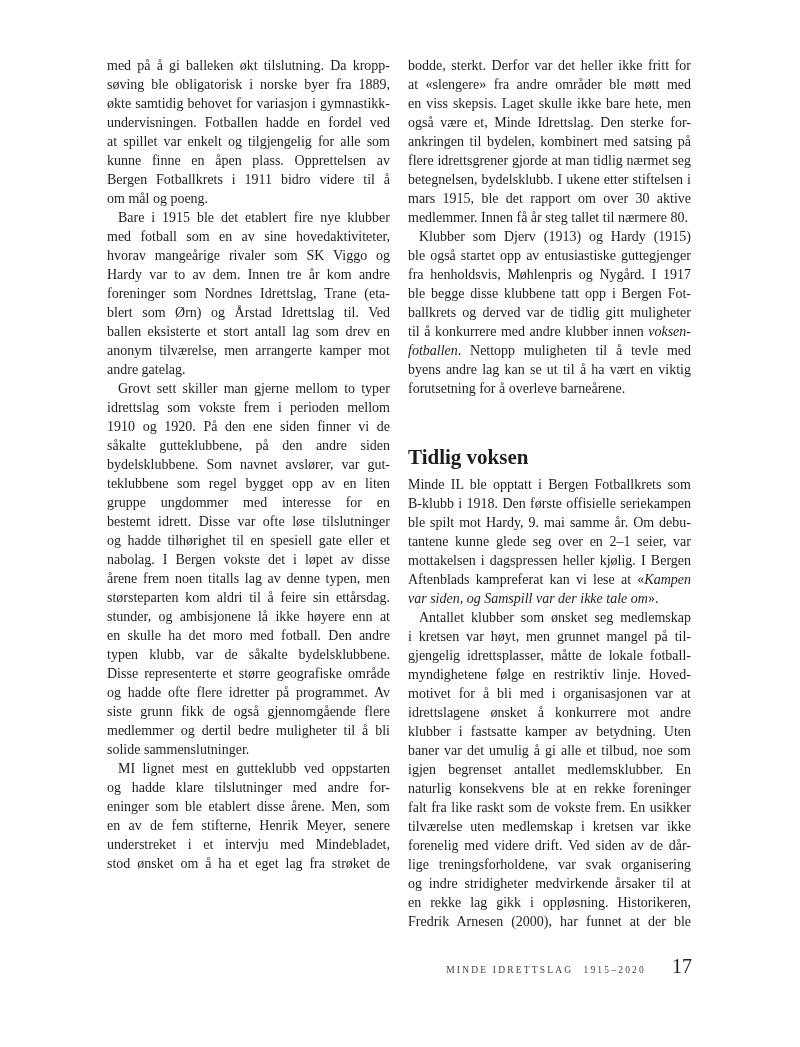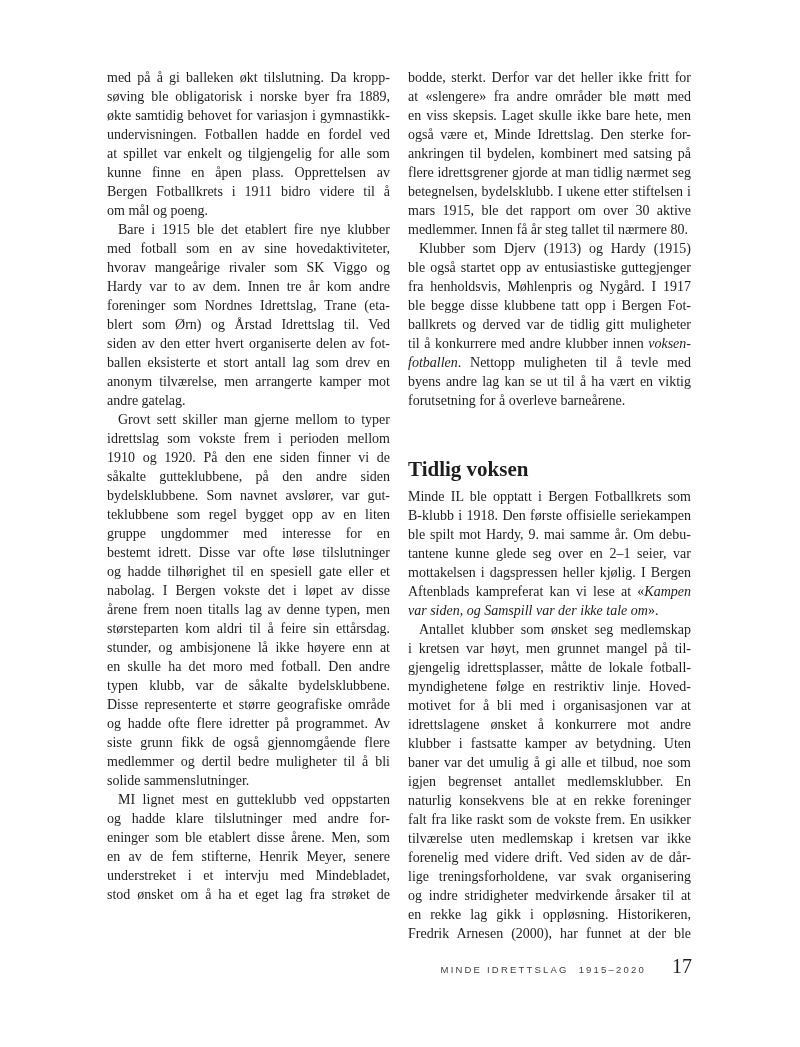--- a/index.html
+++ b/index.html
@@ -11,21 +11,21 @@
   .page{
     position:relative;
     width:800px;height:1047px;
     background:var(--paper);
     color:var(--ink);
     font-family:"Liberation Serif", serif;
     overflow:hidden;
   }
   .column{
     position:absolute;
-    top:68px;
+    top:56px;
     width:283px;
     font-size:14px;
     line-height:19px;
     hyphens:none;
   }
   .column-left{left:107px;}
   .column-right{left:408px;}
   .paragraph{margin:0;}
   .line{
     height:19px;
@@ -50,21 +50,21 @@
     top:955px;
     width:284px;
     display:flex;
     justify-content:flex-end;
     align-items:baseline;
     gap:26px;
   }
   .running-title-group{
     display:flex;
     gap:10px;
-    font-family:Liberation Sans, sans-serif;
+    font-family:Liberation Serif, serif;
     font-size:9.5px;
     font-weight:400;
     letter-spacing:2.2px;
     color:var(--footer-label);
     white-space:nowrap;
   }
   .page-number{
     font-family:"Liberation Serif", serif;
     font-size:20px;
     color:var(--ink);
@@ -86,21 +86,20 @@
         <div class="line">Bergen Fotballkrets i 1911 bidro videre til å</div>
         <div class="line last">om mål og poeng.</div>
       </div>
       <div class="paragraph indent">
         <div class="line">Bare i 1915 ble det etablert fire nye klubber</div>
         <div class="line">med fotball som en av sine hovedaktiviteter,</div>
         <div class="line">hvorav mangeårige rivaler som SK Viggo og</div>
         <div class="line">Hardy var to av dem. Innen tre år kom andre</div>
         <div class="line">foreninger som Nordnes Idrettslag, Trane (eta-</div>
         <div class="line">blert som Ørn) og Årstad Idrettslag til. Ved</div>
-        <div class="line">siden av den etter hvert organiserte delen av fot-</div>
         <div class="line">ballen eksisterte et stort antall lag som drev en</div>
         <div class="line">anonym tilværelse, men arrangerte kamper mot</div>
         <div class="line last">andre gatelag.</div>
       </div>
       <div class="paragraph indent">
         <div class="line">Grovt sett skiller man gjerne mellom to typer</div>
         <div class="line">idrettslag som vokste frem i perioden mellom</div>
         <div class="line">1910 og 1920. På den ene siden finner vi de</div>
         <div class="line">såkalte gutteklubbene, på den andre siden</div>
         <div class="line">bydelsklubbene. Som navnet avslører, var gut-</div>

